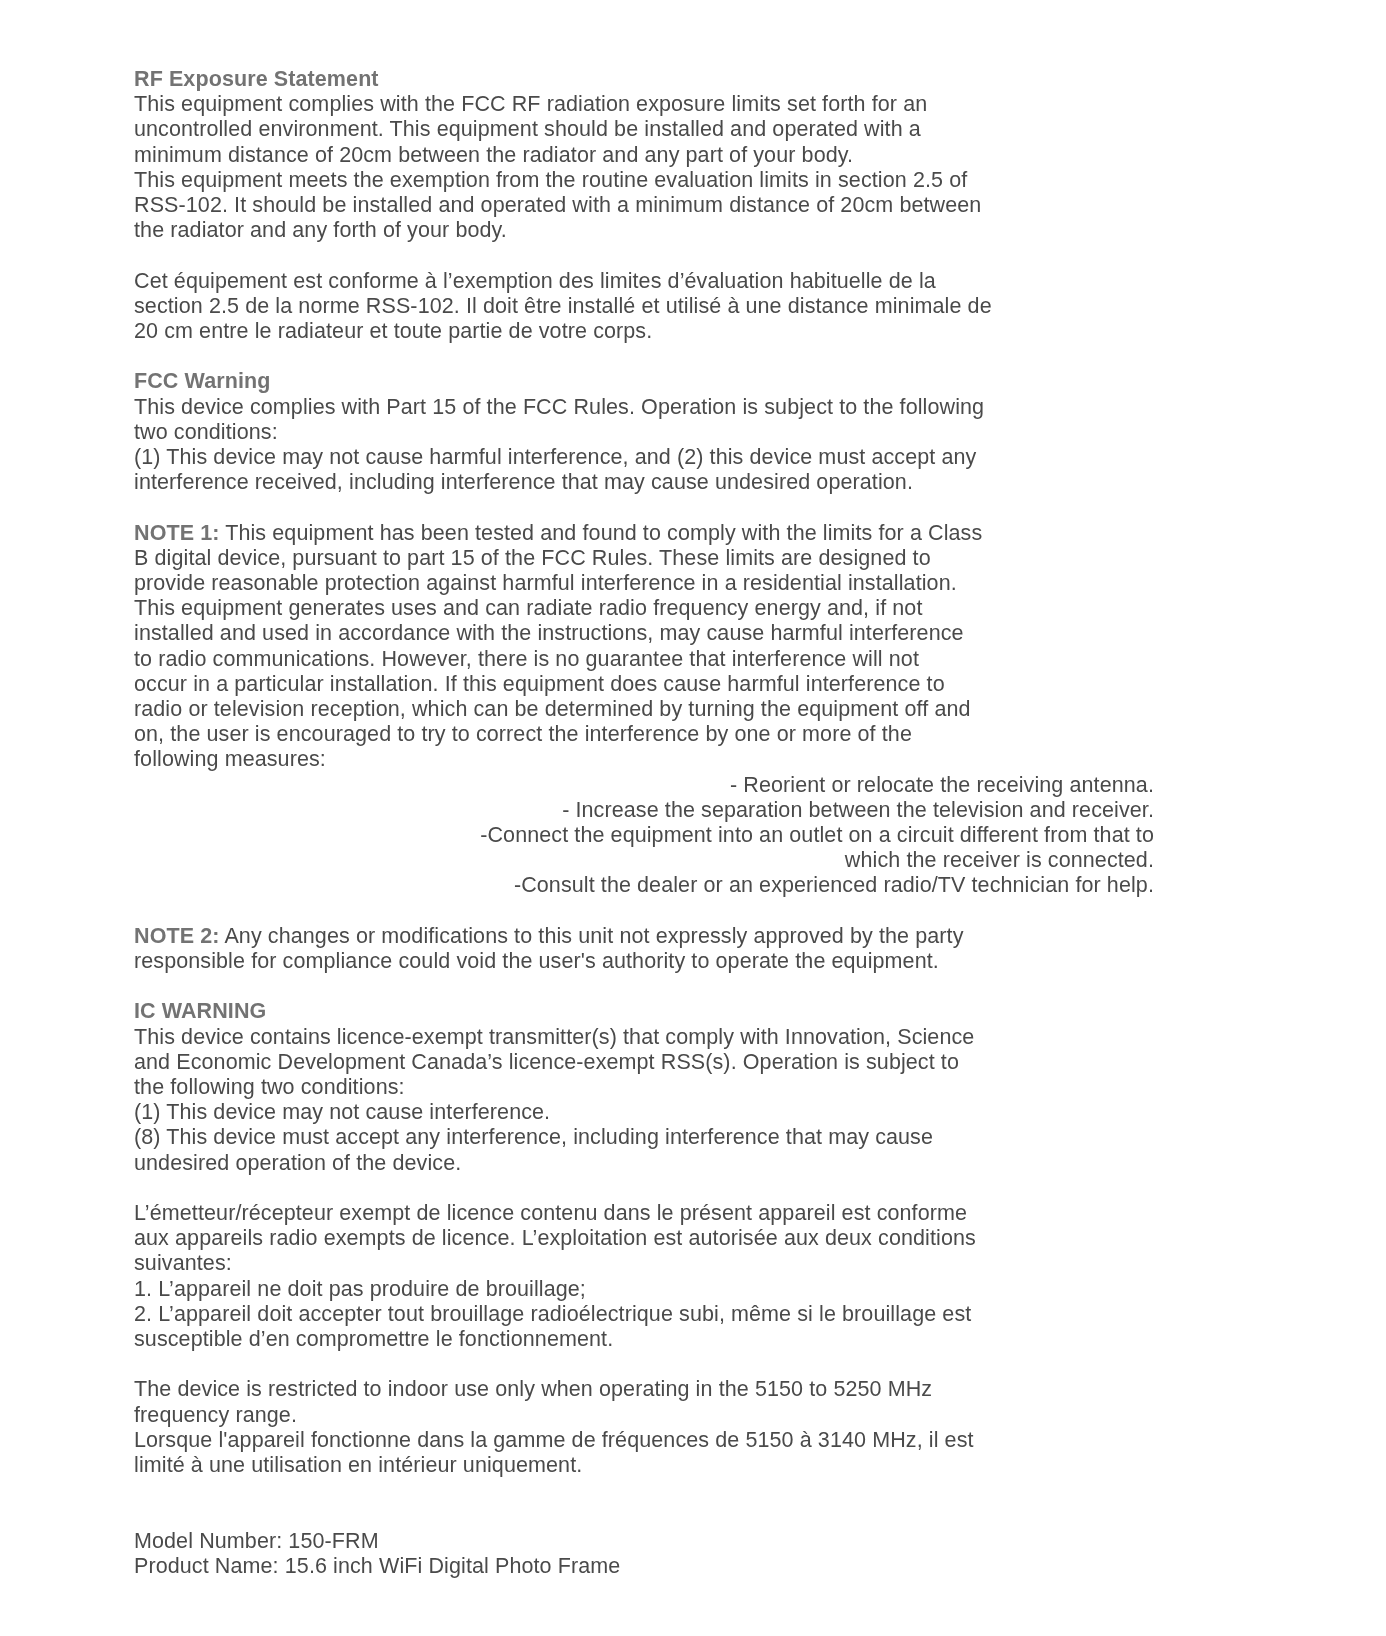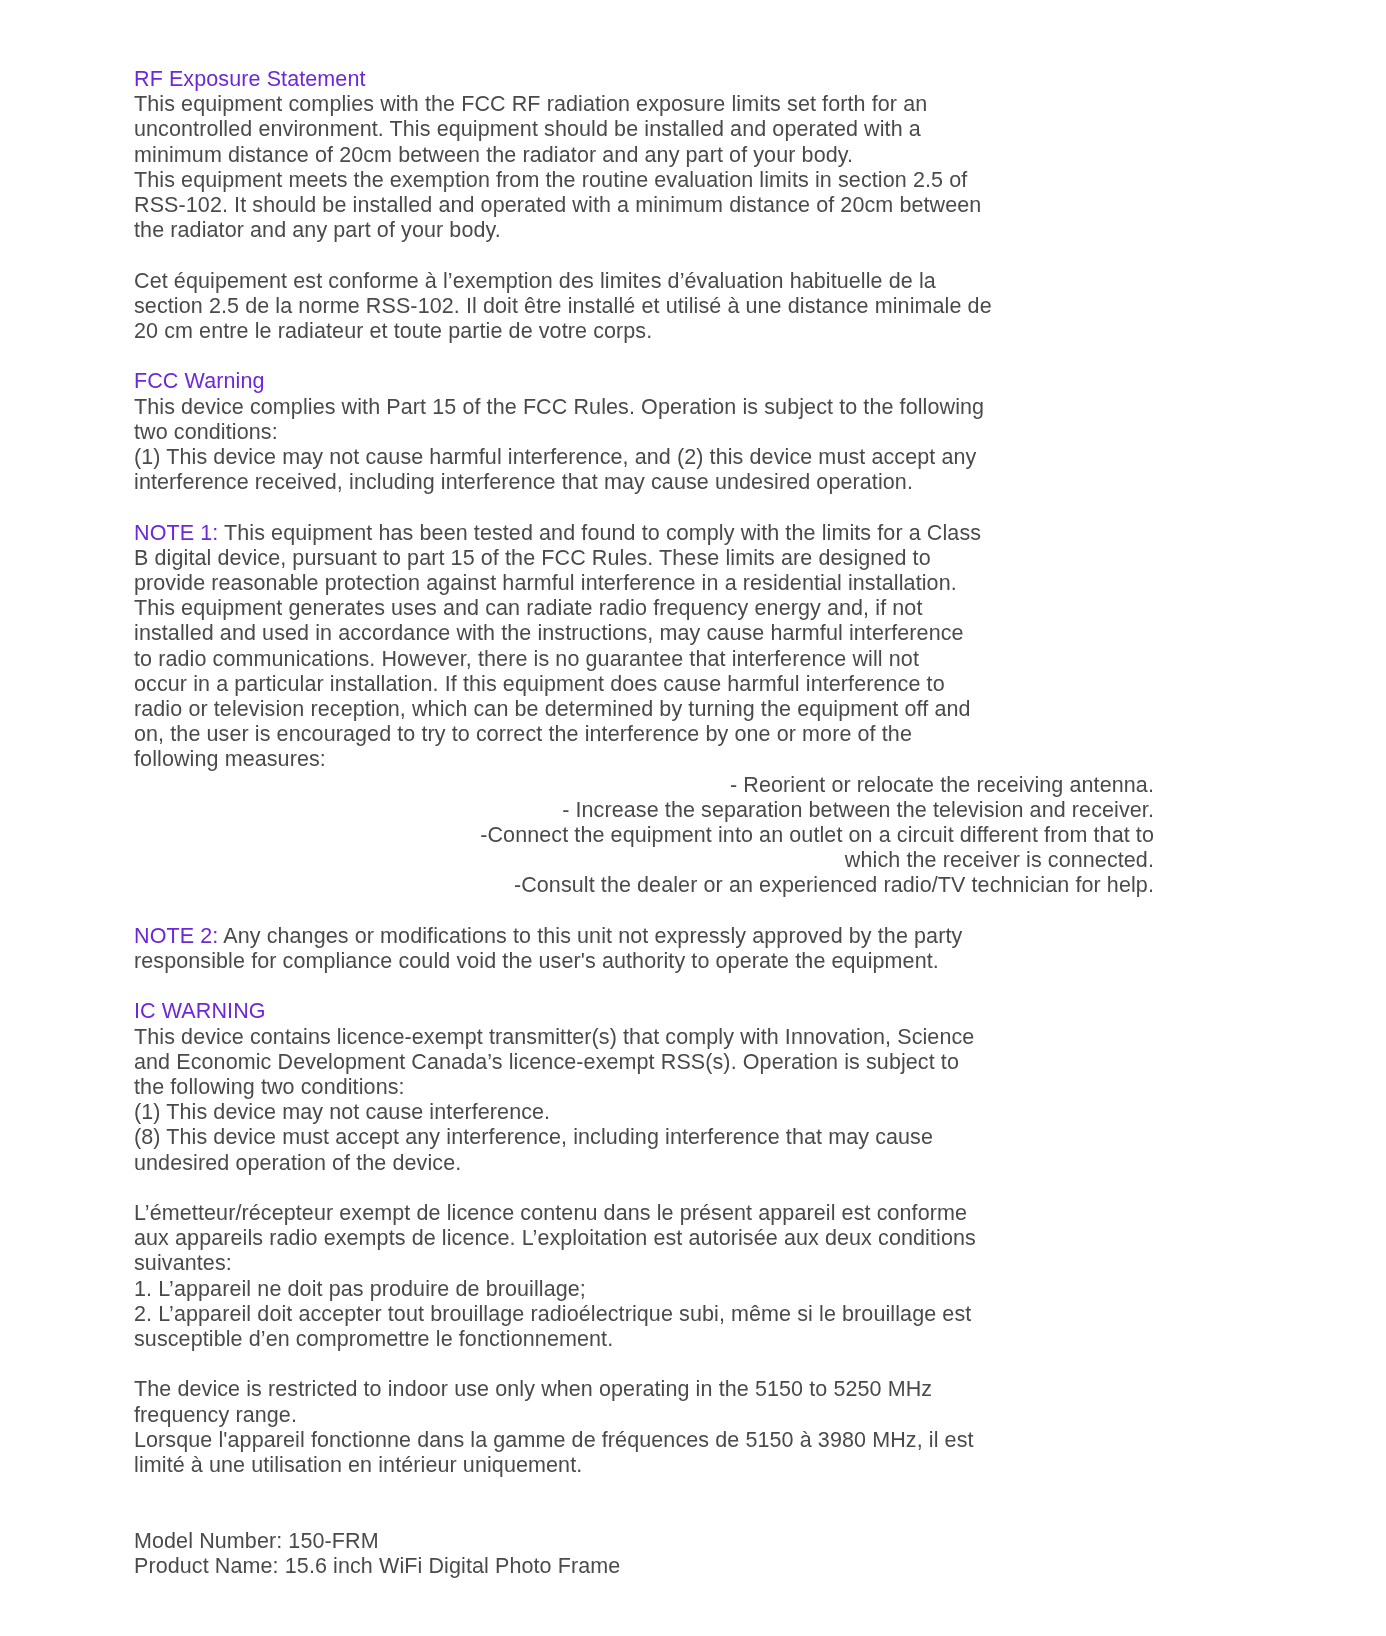--- a/index.html
+++ b/index.html
@@ -5,36 +5,36 @@
   html, body { margin:0; padding:0; background:#ffffff; }
   body { width:1386px; height:1636px; position:relative; overflow:hidden; }
   .doc {
     position:absolute; left:134px; top:67px; width:1020px;
     font-family:"Liberation Sans", sans-serif;
     font-size:21.5px; line-height:25.2px; color:#4a4a4a;
     letter-spacing:0.1px;
   }
   .line { display:block; white-space:nowrap; }
   .blank { display:block; height:25.2px; }
-  .b { font-weight:normal; color:#6d28d9; }
+  .b { font-weight:bold; color:#737373; }
   .indent { padding-left:72px;text-align:right; }
 </style>
 </head>
 <body>
 
 <div class="doc">
 
   <div>
     <span class="line b">RF Exposure Statement</span>
     <span class="line">This equipment complies with the FCC RF radiation exposure limits set forth for an</span>
     <span class="line">uncontrolled environment. This equipment should be installed and operated with a</span>
     <span class="line">minimum distance of 20cm between the radiator and any part of your body.</span>
     <span class="line">This equipment meets the exemption from the routine evaluation limits in section 2.5 of</span>
     <span class="line">RSS-102. It should be installed and operated with a minimum distance of 20cm between</span>
-    <span class="line">the radiator and any part of your body.</span>
+    <span class="line">the radiator and any forth of your body.</span>
     <span class="blank"></span>
     <span class="line">Cet équipement est conforme à l’exemption des limites d’évaluation habituelle de la</span>
     <span class="line">section 2.5 de la norme RSS-102. Il doit être installé et utilisé à une distance minimale de</span>
     <span class="line">20 cm entre le radiateur et toute partie de votre corps.</span>
   </div>
   <span class="blank"></span>
 
   <div>
     <span class="line b">FCC Warning</span>
     <span class="line">This device complies with Part 15 of the FCC Rules. Operation is subject to the following</span>
@@ -83,21 +83,21 @@
     <span class="line">suivantes:</span>
     <span class="line">1. L’appareil ne doit pas produire de brouillage;</span>
     <span class="line">2. L’appareil doit accepter tout brouillage radioélectrique subi, même si le brouillage est</span>
     <span class="line">susceptible d’en compromettre le fonctionnement.</span>
   </div>
   <span class="blank"></span>
 
   <div>
     <span class="line">The device is restricted to indoor use only when operating in the 5150 to 5250 MHz</span>
     <span class="line">frequency range.</span>
-    <span class="line">Lorsque l'appareil fonctionne dans la gamme de fréquences de 5150 à 3980 MHz, il est</span>
+    <span class="line">Lorsque l'appareil fonctionne dans la gamme de fréquences de 5150 à 3140 MHz, il est</span>
     <span class="line">limité à une utilisation en intérieur uniquement.</span>
   </div>
   <span class="blank"></span>
   <span class="blank"></span>
 
   <div>
     <span class="line">Model Number: 150-FRM</span>
     <span class="line">Product Name: 15.6 inch WiFi Digital Photo Frame</span>
   </div>
 </div>

